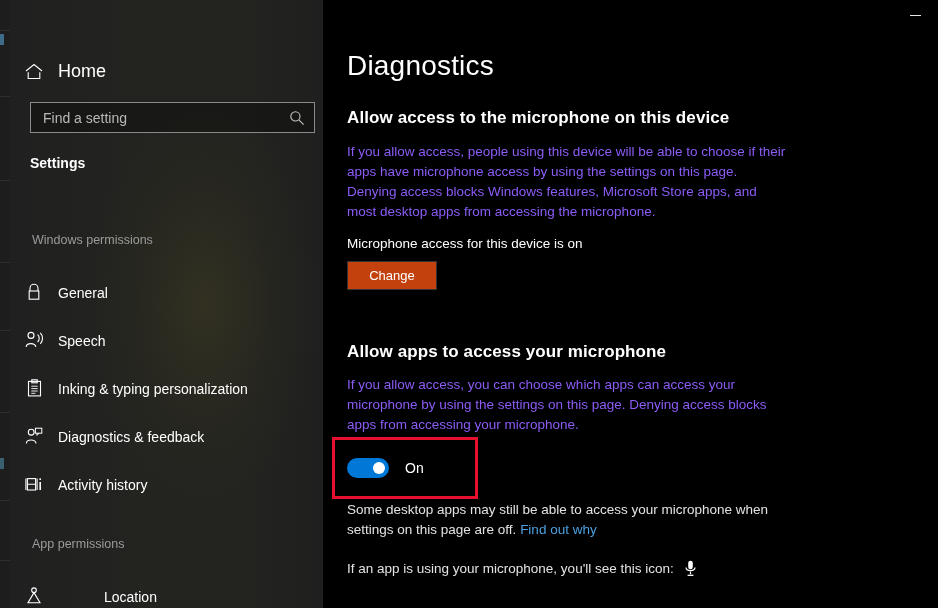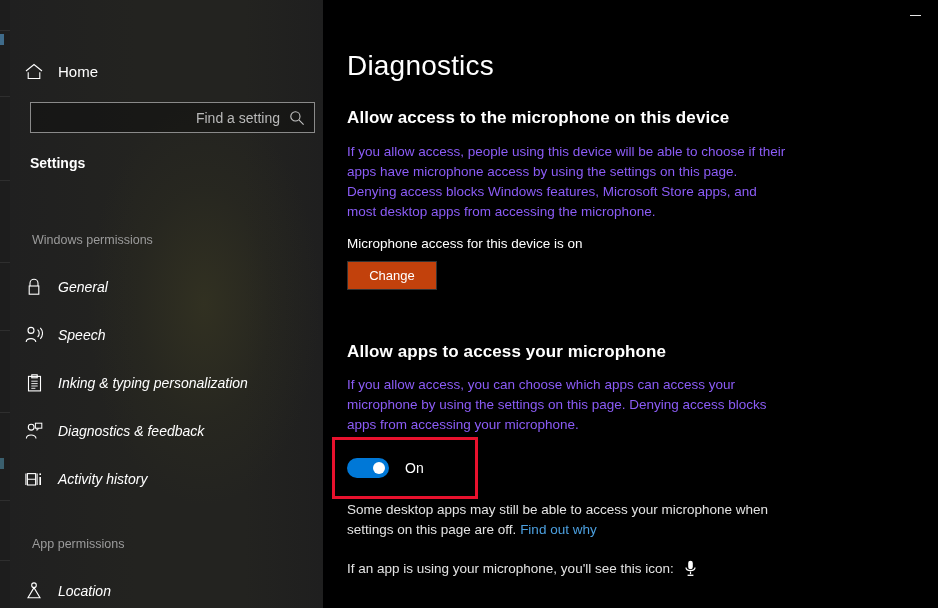--- a/index.html
+++ b/index.html
@@ -84,42 +84,41 @@
     align-items: center;
     cursor: pointer;
   }
   .home-row .nav-icon {
     width: 48px;
     display: flex;
     justify-content: center;
     align-items: center;
   }
   .home-row .nav-label {
-    font-size: 15px;
+    font-size: 18px;
     color: #ffffff;
     text-align: center;
   }
 
   .search-box {
     position: absolute;
     left: 20px; top: 102px;
     width: 285px; height: 31px;
     box-sizing: border-box;
     border: 1px solid #8a8a8a;
     background: rgba(0,0,0,0.30);
     display: flex;
     align-items: center;
     cursor: text;
   }
   .search-box .search-text {
     flex: 1;
     padding-left: 12px;
     font-size: 14px;
     color: #b9b9b9;
-    text-align: right;
   }
   .search-box .search-icon-wrap {
     width: 34px;
     display: flex;
     justify-content: center;
     align-items: center;
   }
 
   .section-title-privacy {
     position: absolute;
@@ -136,42 +135,41 @@
     color: #9b9b9b;
   }
   .gh-winperm { top: 233px; }
   .gh-appperm { top: 537px; }
 
   .nav-item {
     position: absolute;
     left: 0;
     width: 313px; height: 28px;
     display: flex;
-    align-items: center;
-    cursor: pointer;
-    font-style: italic;
+    align-items: flex-end;
+    cursor: pointer;
   }
   .nav-item .nav-icon {
     width: 48px;
     display: flex;
     justify-content: center;
     align-items: center;
   }
   .nav-item .nav-label {
     font-size: 14px;
     color: #ffffff;
     white-space: nowrap;
   }
 
   .ni-general    { top: 273px; }
   .ni-speech     { top: 321px; }
   .ni-inking     { top: 369px; }
   .ni-diagnostics{ top: 417px; }
   .ni-activity   { top: 465px; }
-  .ni-location   { top: 577px; }
+  .ni-location   { top: 577px; gap: 46px; }
 
   
   .min-button {
     position: absolute;
     right: 0; top: 0;
     width: 46px; height: 30px;
     display: flex;
     align-items: center;
     justify-content: center;
     cursor: pointer;

